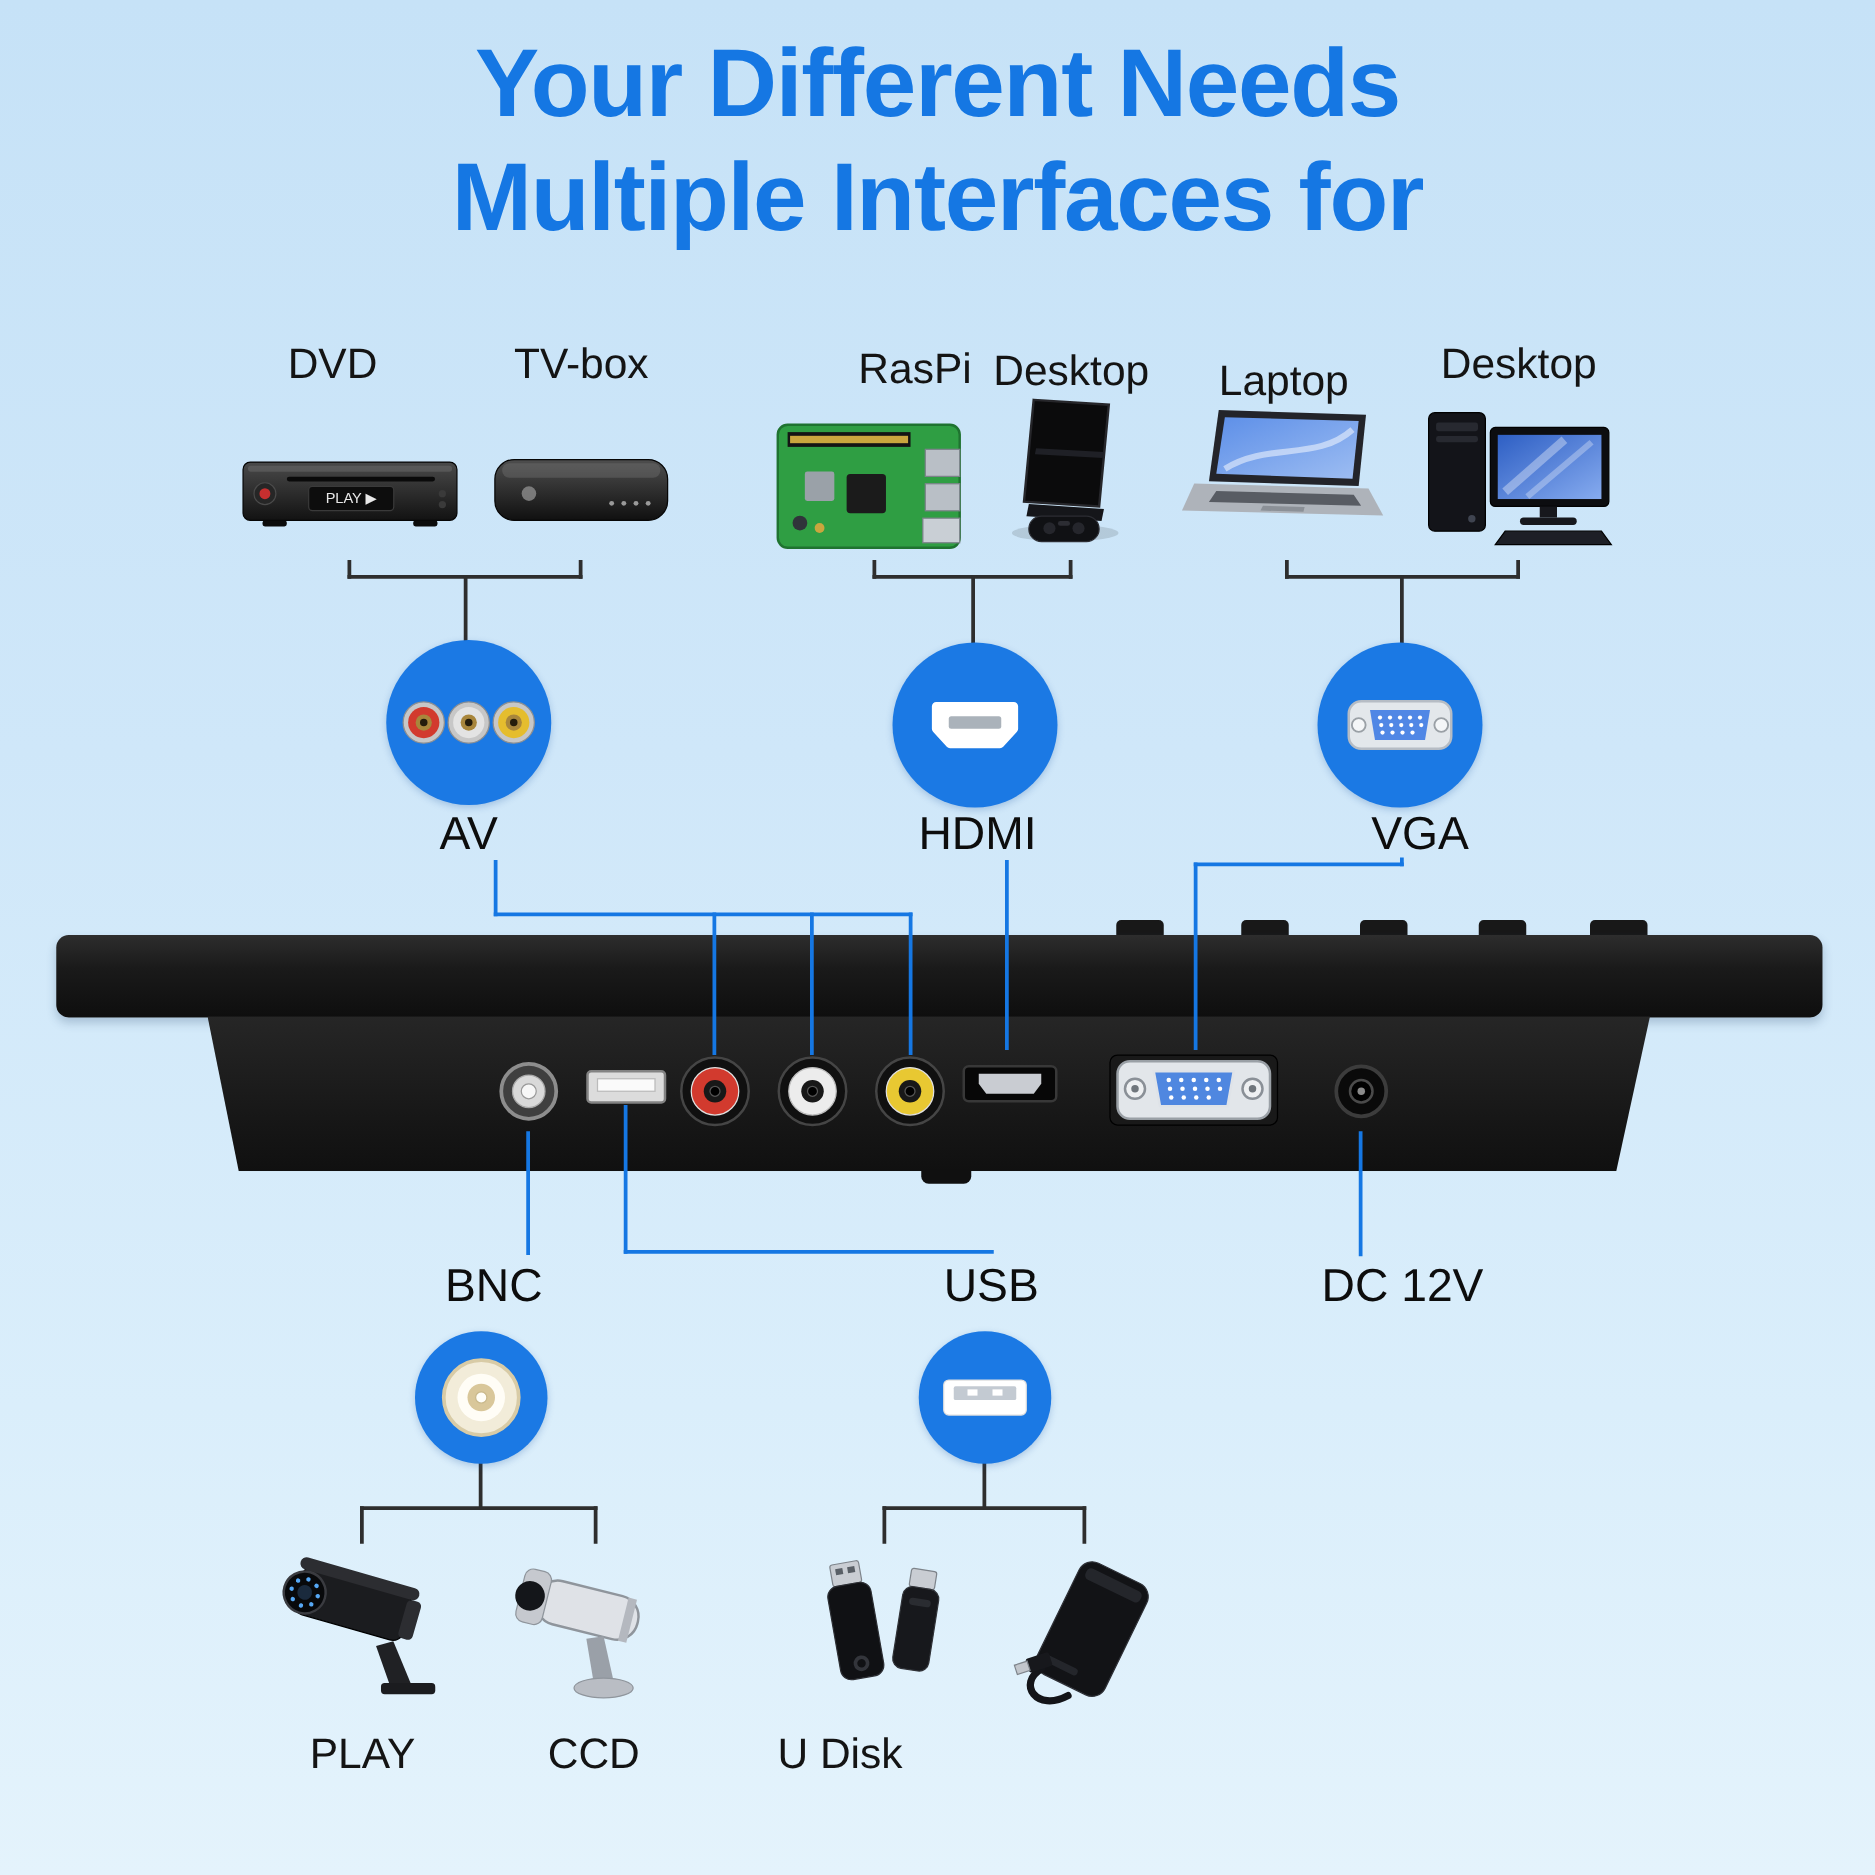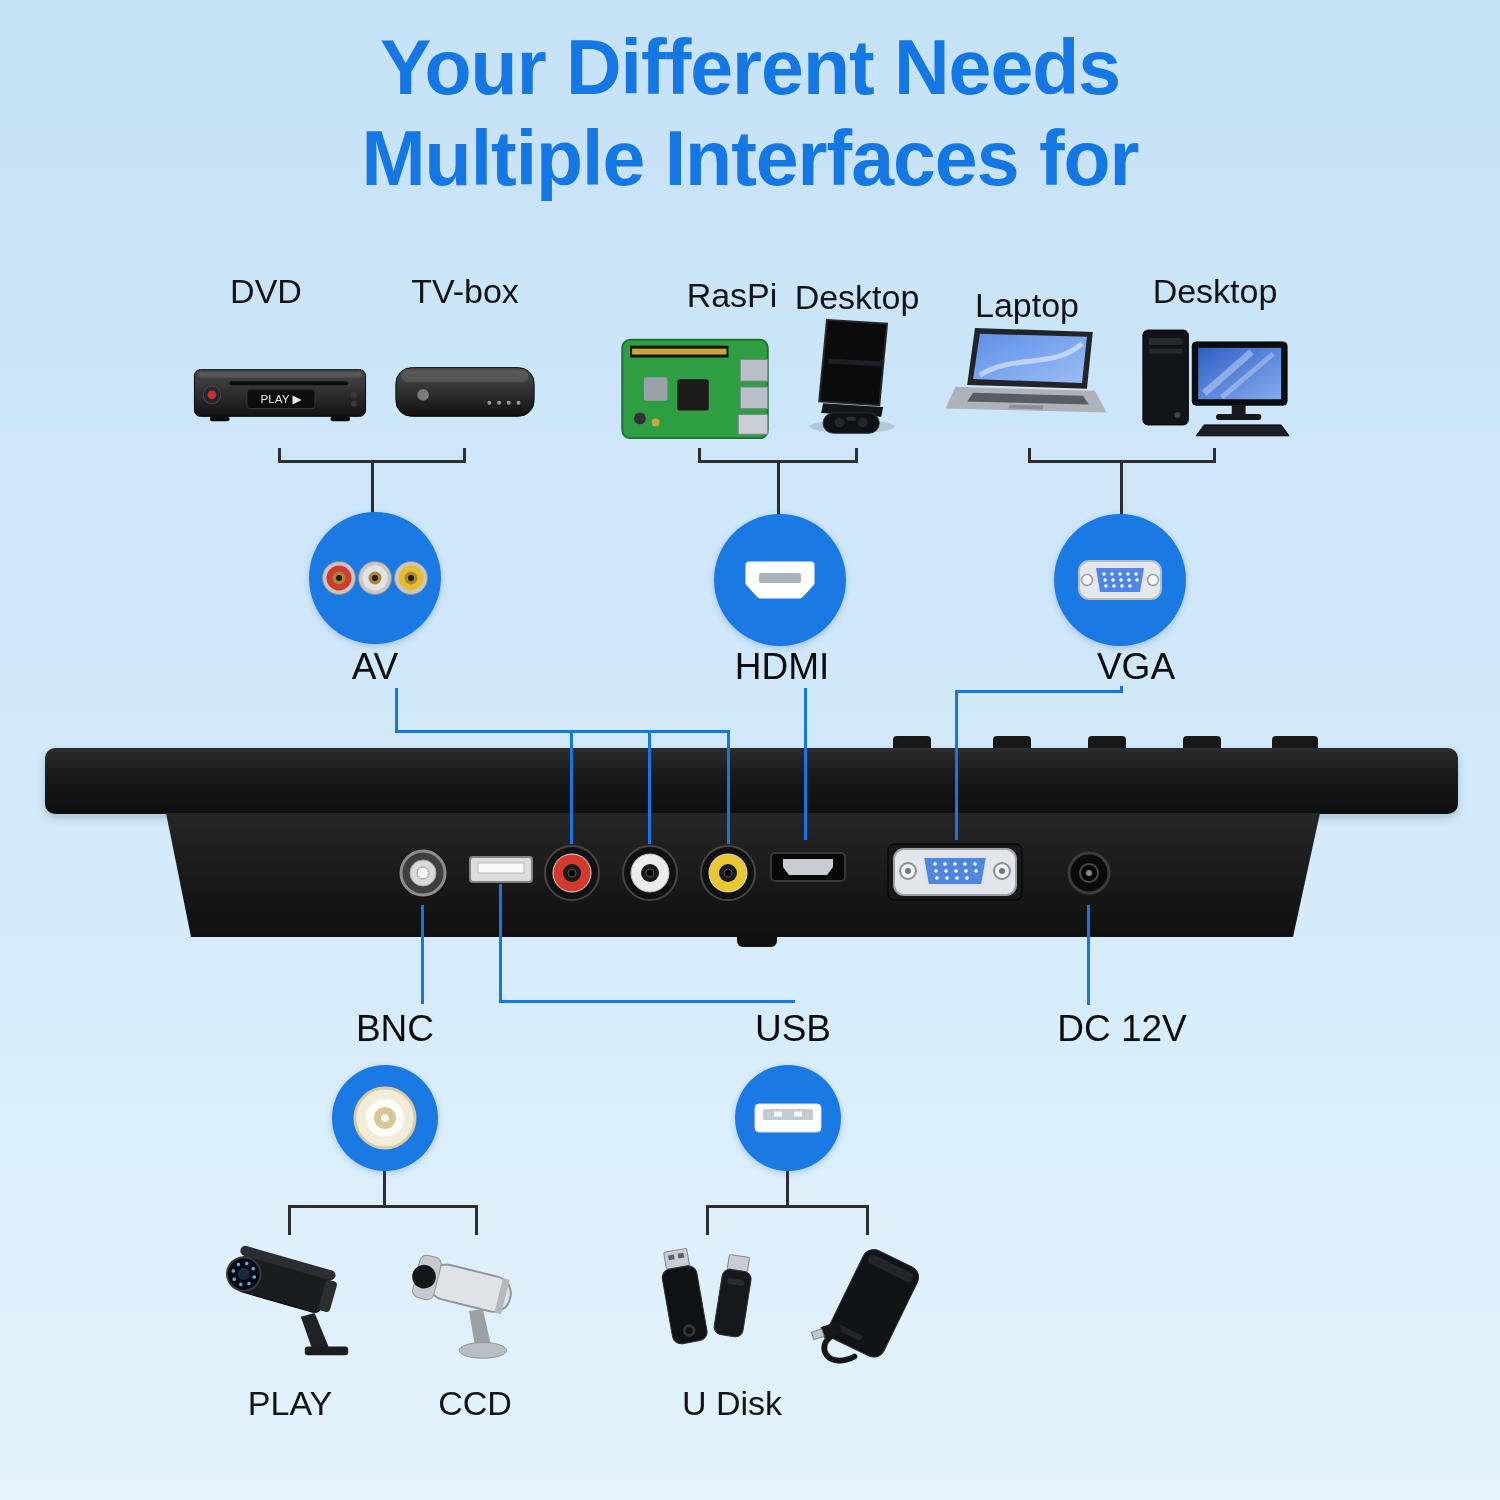--- a/index.html
+++ b/index.html
@@ -403,15 +403,15 @@
       <path d="M56,128 C30,142 14,118 34,106" fill="none" stroke="#141519" stroke-width="6" stroke-linecap="round"></path>
       <g transform="rotate(-18 34 100)">
         <rect x="22" y="94" width="20" height="12" rx="2" fill="#17181c"></rect>
         <rect x="12" y="96" width="11" height="8" fill="#c2c6cc" stroke="#7e848b"></rect>
       </g>
     </svg>
   </div>
 
   <div class="lbl" style="left:290px;top:1384px;">PLAY</div>
   <div class="lbl" style="left:475px;top:1384px;">CCD</div>
-  <div class="lbl" style="left:732px;top:1384px;text-align:right;">U Disk</div>
+  <div class="lbl" style="left:672px;top:1384px;text-align:right;">U Disk</div>
 
 </div>
 
 </body></html>

